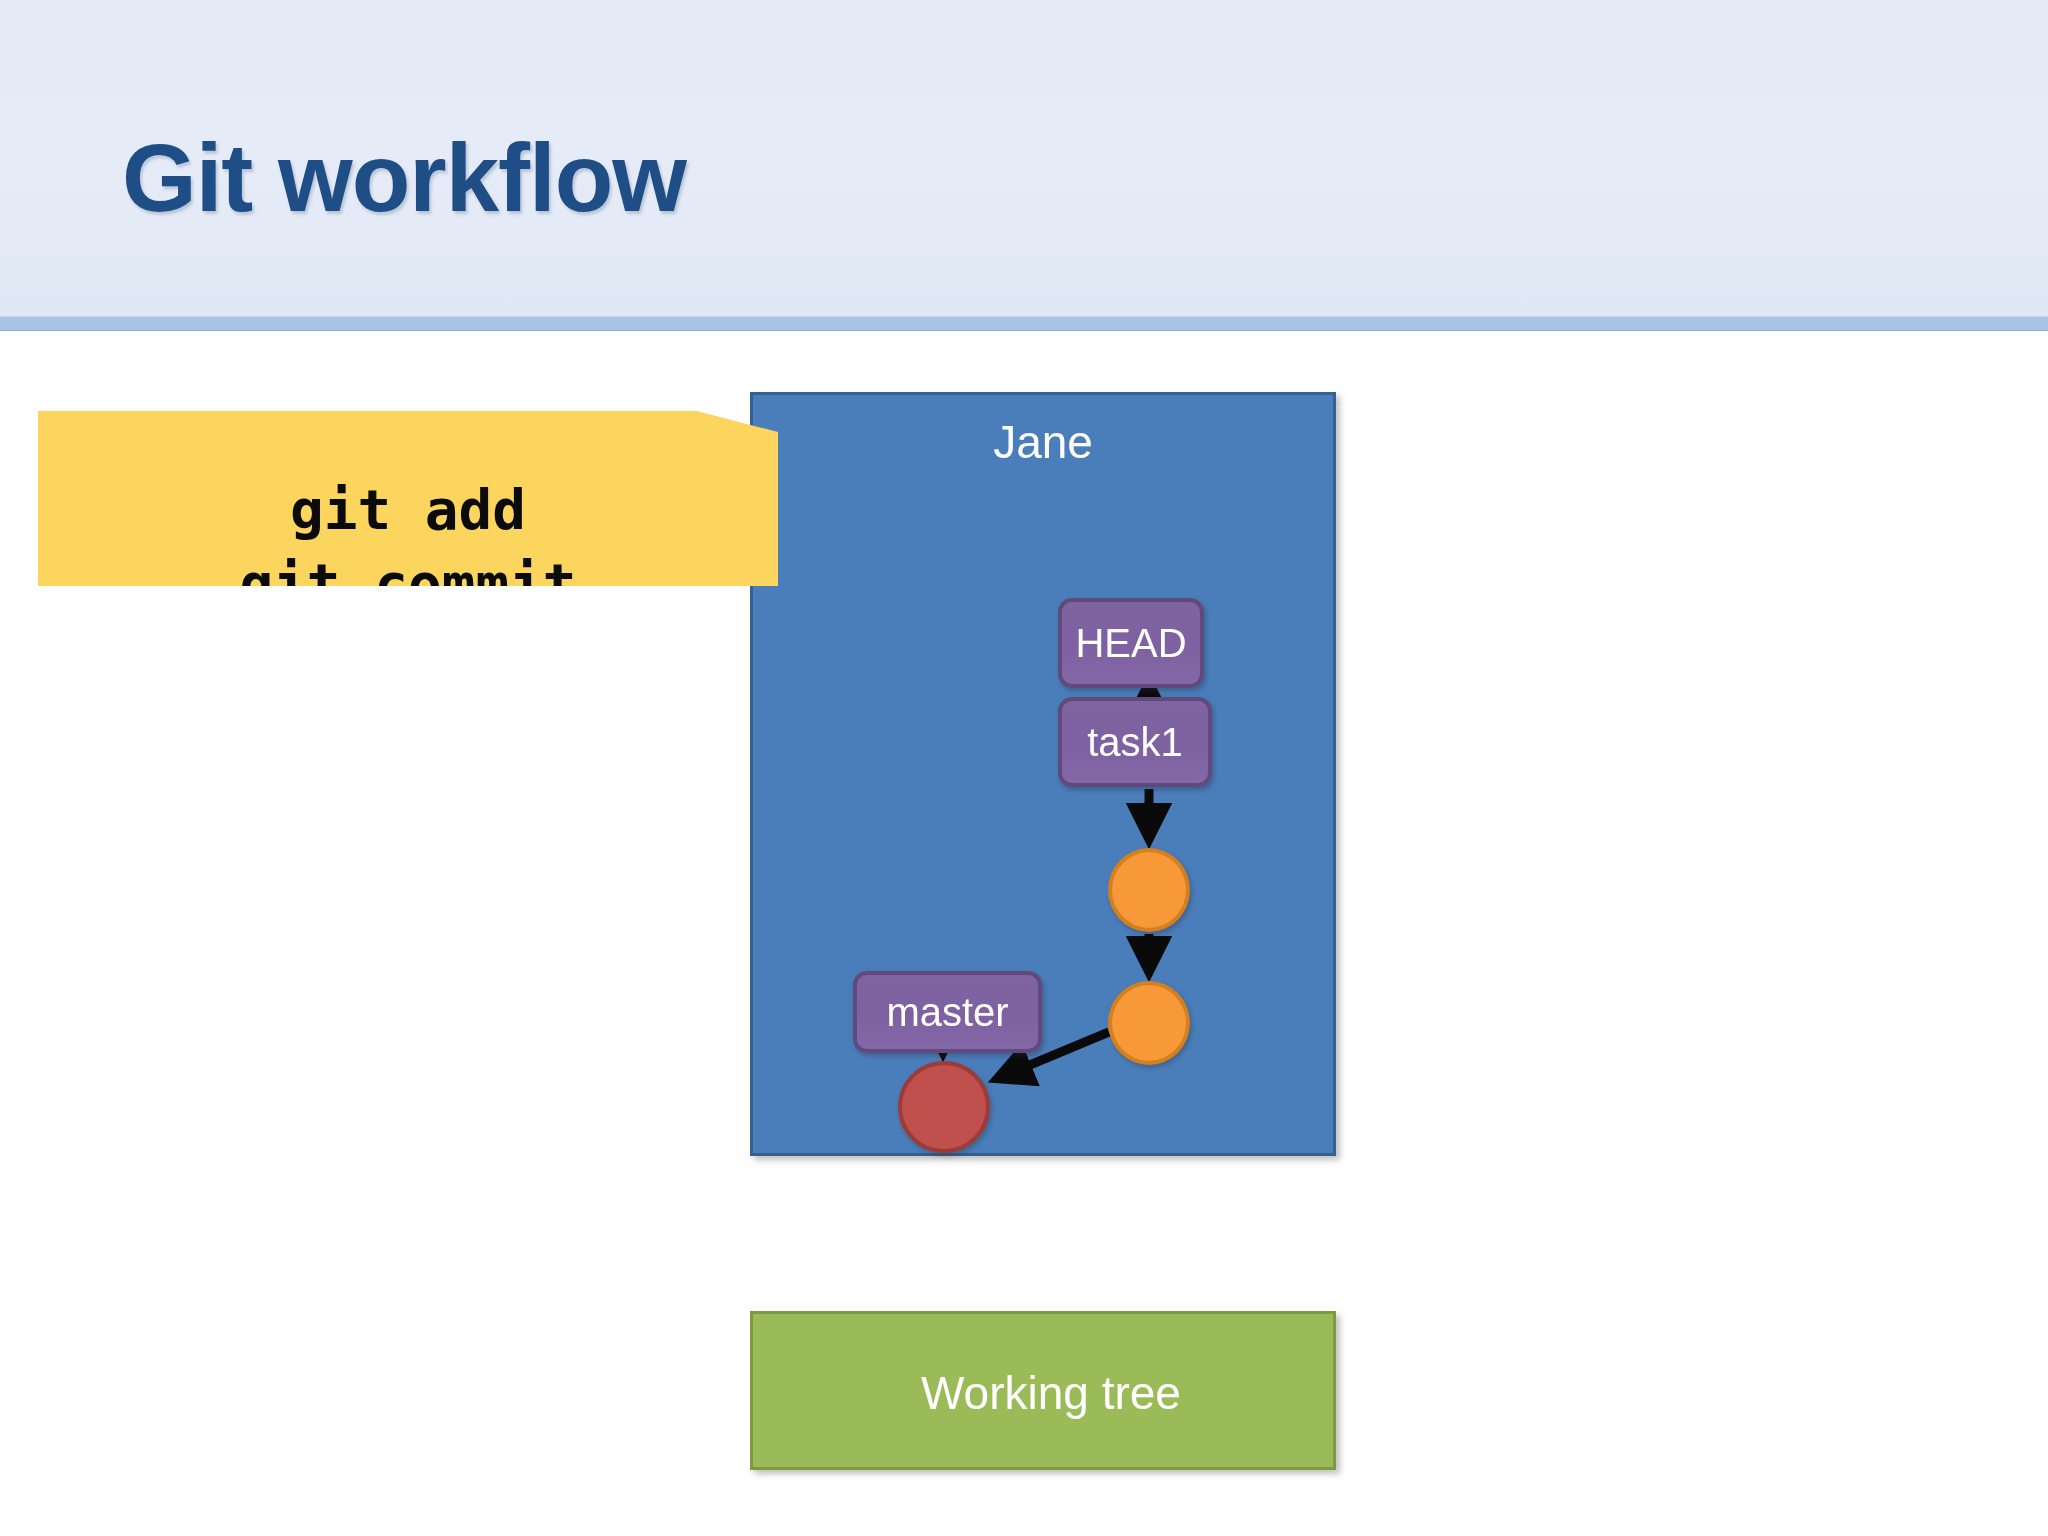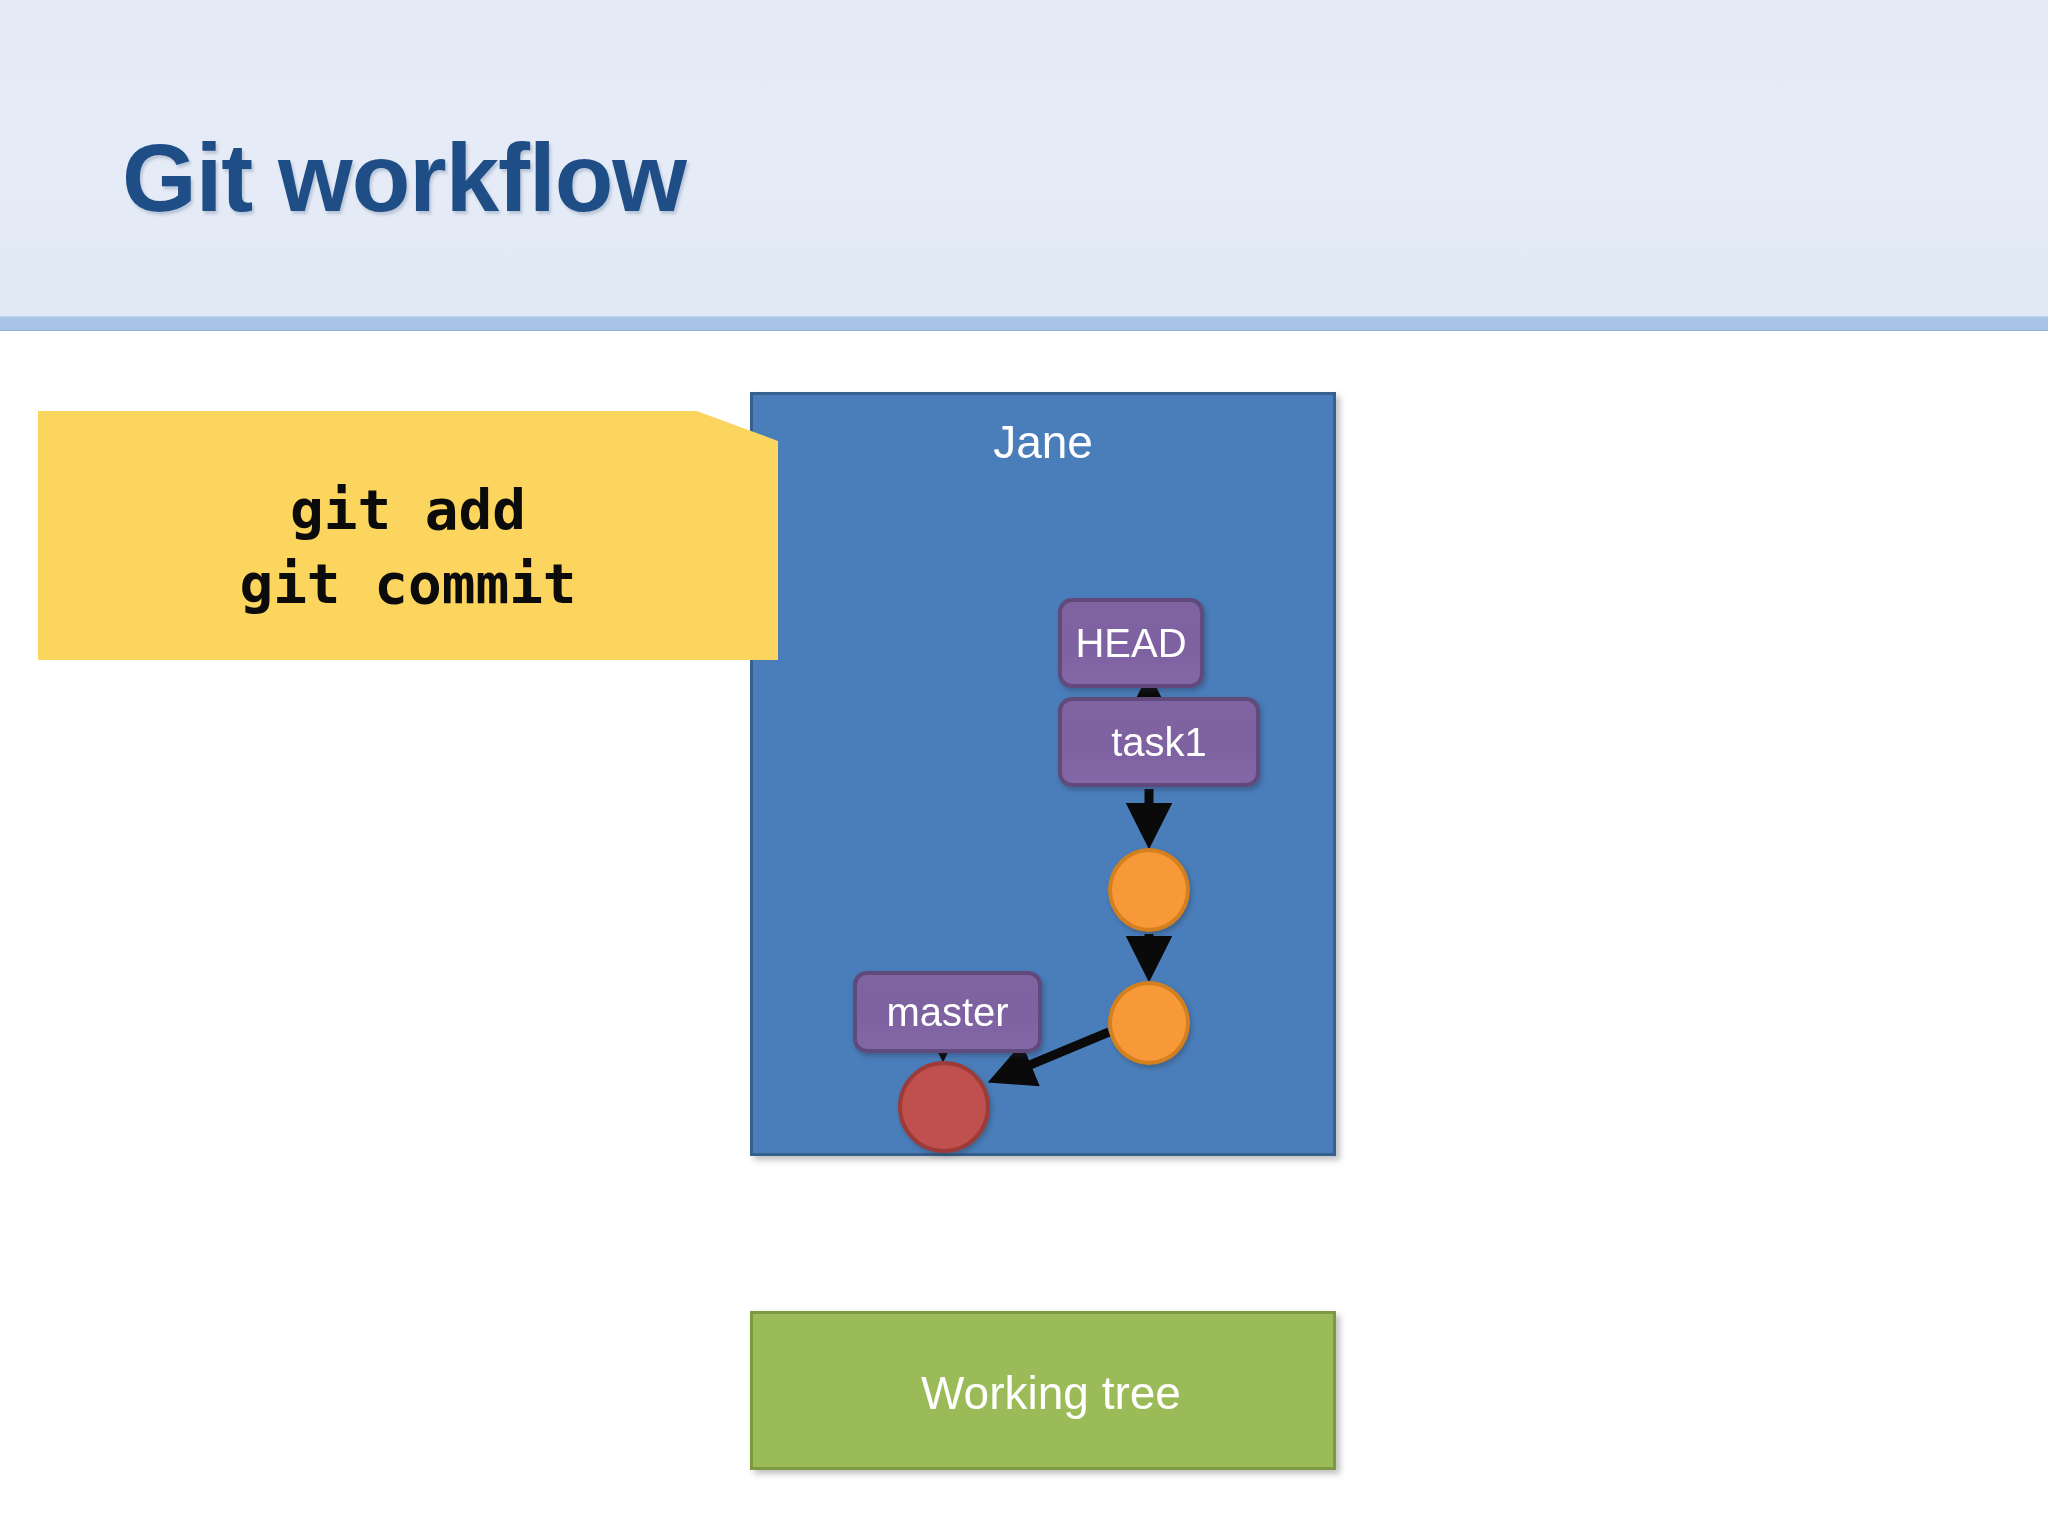--- a/index.html
+++ b/index.html
@@ -102,21 +102,21 @@
     border-radius: 14px;
     color: #ffffff;
     font-size: 40px;
     display: flex;
     align-items: center;
     justify-content: center;
     box-shadow: 2px 3px 5px rgba(40,40,70,0.35);
     box-sizing: border-box;
   }
   #ref-head  { left: 305px; top: 203px; width: 146px; height: 90px; }
-  #ref-task1 { left: 305px; top: 302px; width: 202px; height: 90px; }
+  #ref-task1 { left: 305px; top: 302px; width: 154px; height: 90px; }
   #ref-master{ left: 100px; top: 536px; width: 189px; height: 82px; margin-top: 40px; }
 
   
   .commit-node {
     position: absolute;
     border-radius: 50%;
     box-sizing: border-box;
     box-shadow: 2px 3px 5px rgba(40,40,40,0.30);
   }
   .commit-orange {
@@ -139,21 +139,21 @@
     height: 764px;
     pointer-events: none;
   }
 
   
   #callout-commands {
     position: absolute;
     left: 38px;
     top: 411px;
     width: 740px;
-    height: 249px;
+    height: 175px;
     background: #fcd55f;
     clip-path: polygon(0 0, 89% 0, 100% 12%, 100% 100%, 0 100%);
     filter: drop-shadow(5px 6px 6px rgba(130,130,130,0.5));
   }
   #callout-text {
     position: absolute;
     left: 0;
     top: 62px;
     width: 100%;
     text-align: center;

